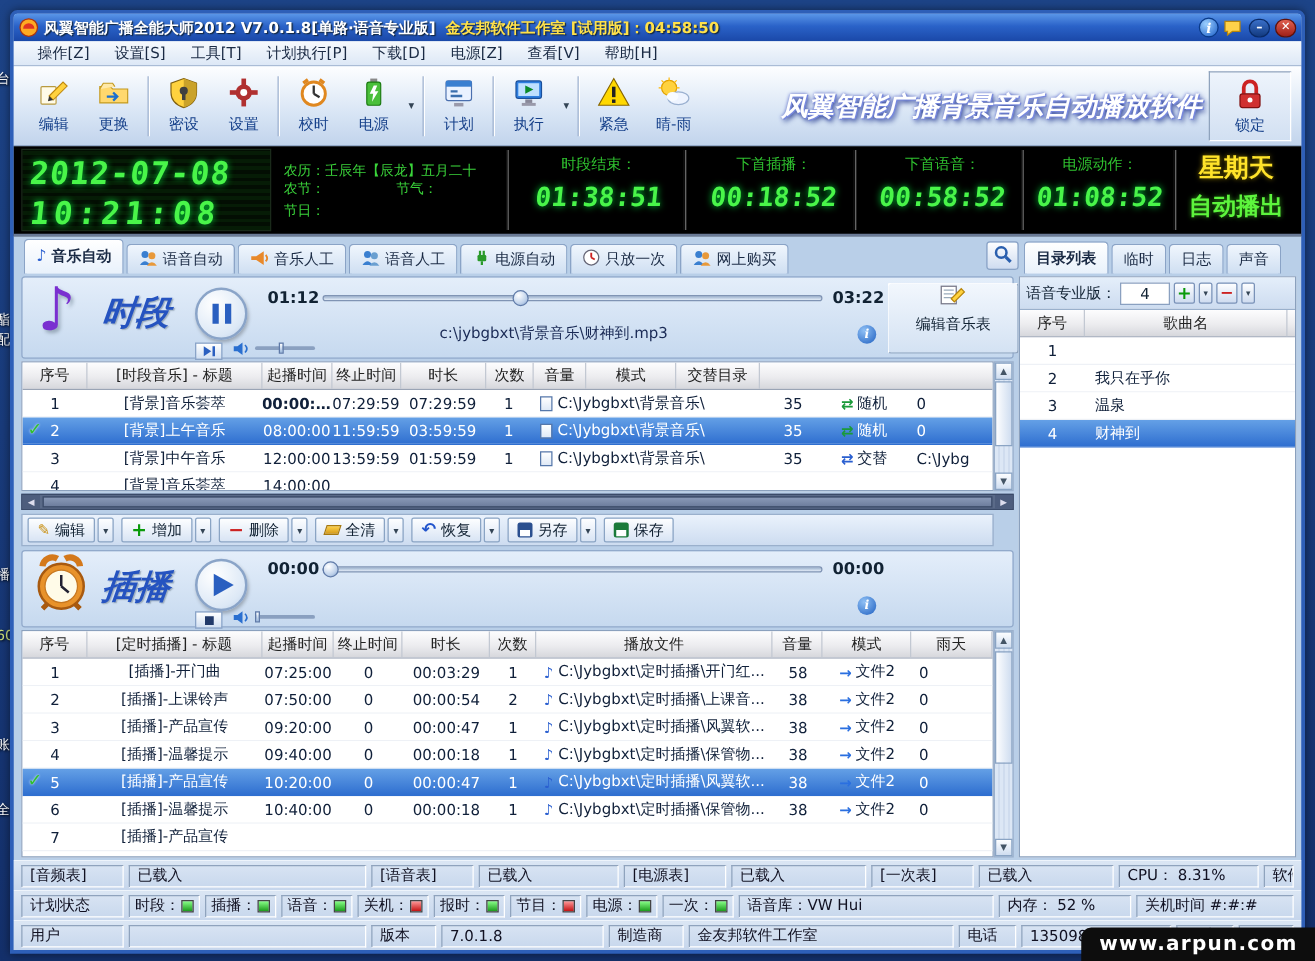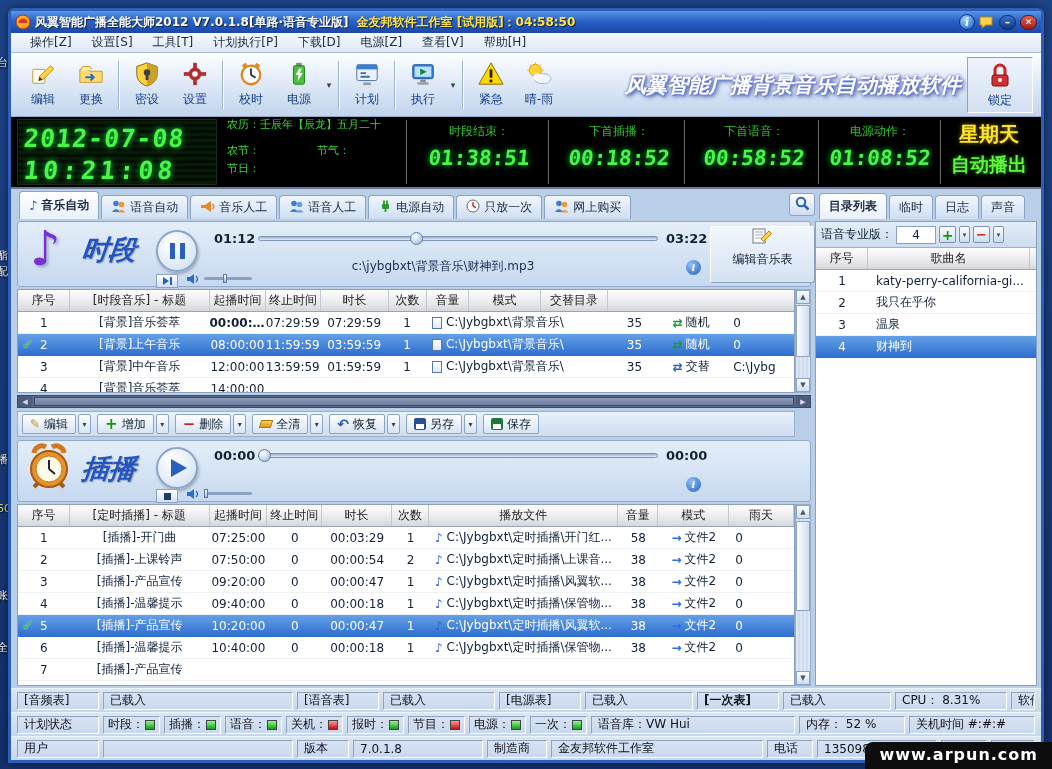--- a/index.html
+++ b/index.html
@@ -166,21 +166,21 @@
 .rp-btn.drop{width:11px;}
 .rp-btn.drop::before{content:"▾";font-size:7px;color:#345;}
 #dir-list .t-c.al{padding-left:8px;}
 
 .statusrow{height:24px;background:linear-gradient(#dbe6f4,#c6d6ec);display:flex;align-items:center;gap:4px;padding:0 6px;border-top:1px solid #eef4fb;}
 .scell{height:18px;display:flex;align-items:center;padding:0 6px;border:1px solid;border-color:#8fa3bd #fff #fff #8fa3bd;
 font-size:12px;color:#112;white-space:nowrap;overflow:hidden;}
 #status1 .scell:nth-child(1){width:82px;}#status1 .scell:nth-child(2){width:190px;}
 #status1 .scell:nth-child(3){width:82px;}#status1 .scell:nth-child(4){width:112px;}
 #status1 .scell:nth-child(5){width:82px;}#status1 .scell:nth-child(6){width:108px;}
-#status1 .scell:nth-child(7){width:82px;font-weight:bold;}#status1 .scell:nth-child(8){width:108px;}
+#status1 .scell:nth-child(7){width:82px;}#status1 .scell:nth-child(8){width:108px;}
 #status1 .scell:nth-child(9){width:112px;}#status1 .scell:nth-child(10){flex:1;}
 #status2 .prefix{width:82px;}
 #lights{display:flex;gap:4px;}
 .lcell{width:57px;justify-content:space-between;padding:0 4px;}
 .lt{width:10px;height:10px;border:1px solid #444;flex:none;}
 .lt.green{background:linear-gradient(#8f8,#1a9a1a);}
 .lt.red{background:linear-gradient(#f99,#c41111);}
 #status2 .voice{width:204px;}#status2 .mem{width:106px;}#status2 .shut{flex:1;}
 #status3 .scell:nth-child(1){width:82px;}#status3 .scell:nth-child(2){width:190px;}
 #status3 .scell:nth-child(3){width:52px;}#status3 .scell:nth-child(4){width:130px;}
@@ -342,21 +342,21 @@
           </svg></span>
       <span class="tlabel">锁定</span>
     </div>
   </div>
 
   <div id="led">
     <div id="led-clock">
       <div id="led-date" class="seg">2012-07-08</div>
       <div id="led-time" class="seg">10:21:08</div>
     </div>
-    <span class="lunar" style="left:216px;top:0">农历：壬辰年【辰龙】五月二十</span>
+    <span class="lunar" style="left:216px;top:12px">农历：壬辰年【辰龙】五月二十</span>
     <span class="lunar" style="left:216px;top:26px">农节：</span>
     <span class="lunar" style="left:306px;top:26px">节气：</span>
     <span class="lunar" style="left:216px;top:44px">节日：</span>
     <div class="ledsep" style="left:394px"></div>
     <div class="timerblk" style="left:402px;width:132px">
       <div class="tlbl">时段结束：</div>
       <div class="tval seg">01:38:51</div>
     </div>
     <div class="ledsep" style="left:536px"></div>
     <div class="timerblk" style="left:544px;width:128px">
@@ -1003,23 +1003,20 @@
         <span class="rp-btn drop"></span>
       </div>
       <div id="dir-list">
           <div class="t-hdr">
             <div class="t-hc" style="width: 52px;">序号</div>
             <div class="t-hc" style="width: 162px;">歌曲名</div>
           </div>
           <div class="t-row">
             <div class="t-c" style="width: 52px;">
               <span>1</span>
-            </div>
-            <div class="t-c al" style="width: 162px;">
-              <span>katy-perry-california-gi...</span>
             </div>
           </div>
           <div class="t-row">
             <div class="t-c" style="width: 52px;">
               <span>2</span>
             </div>
             <div class="t-c al" style="width: 162px;">
               <span>我只在乎你</span>
             </div>
           </div>

